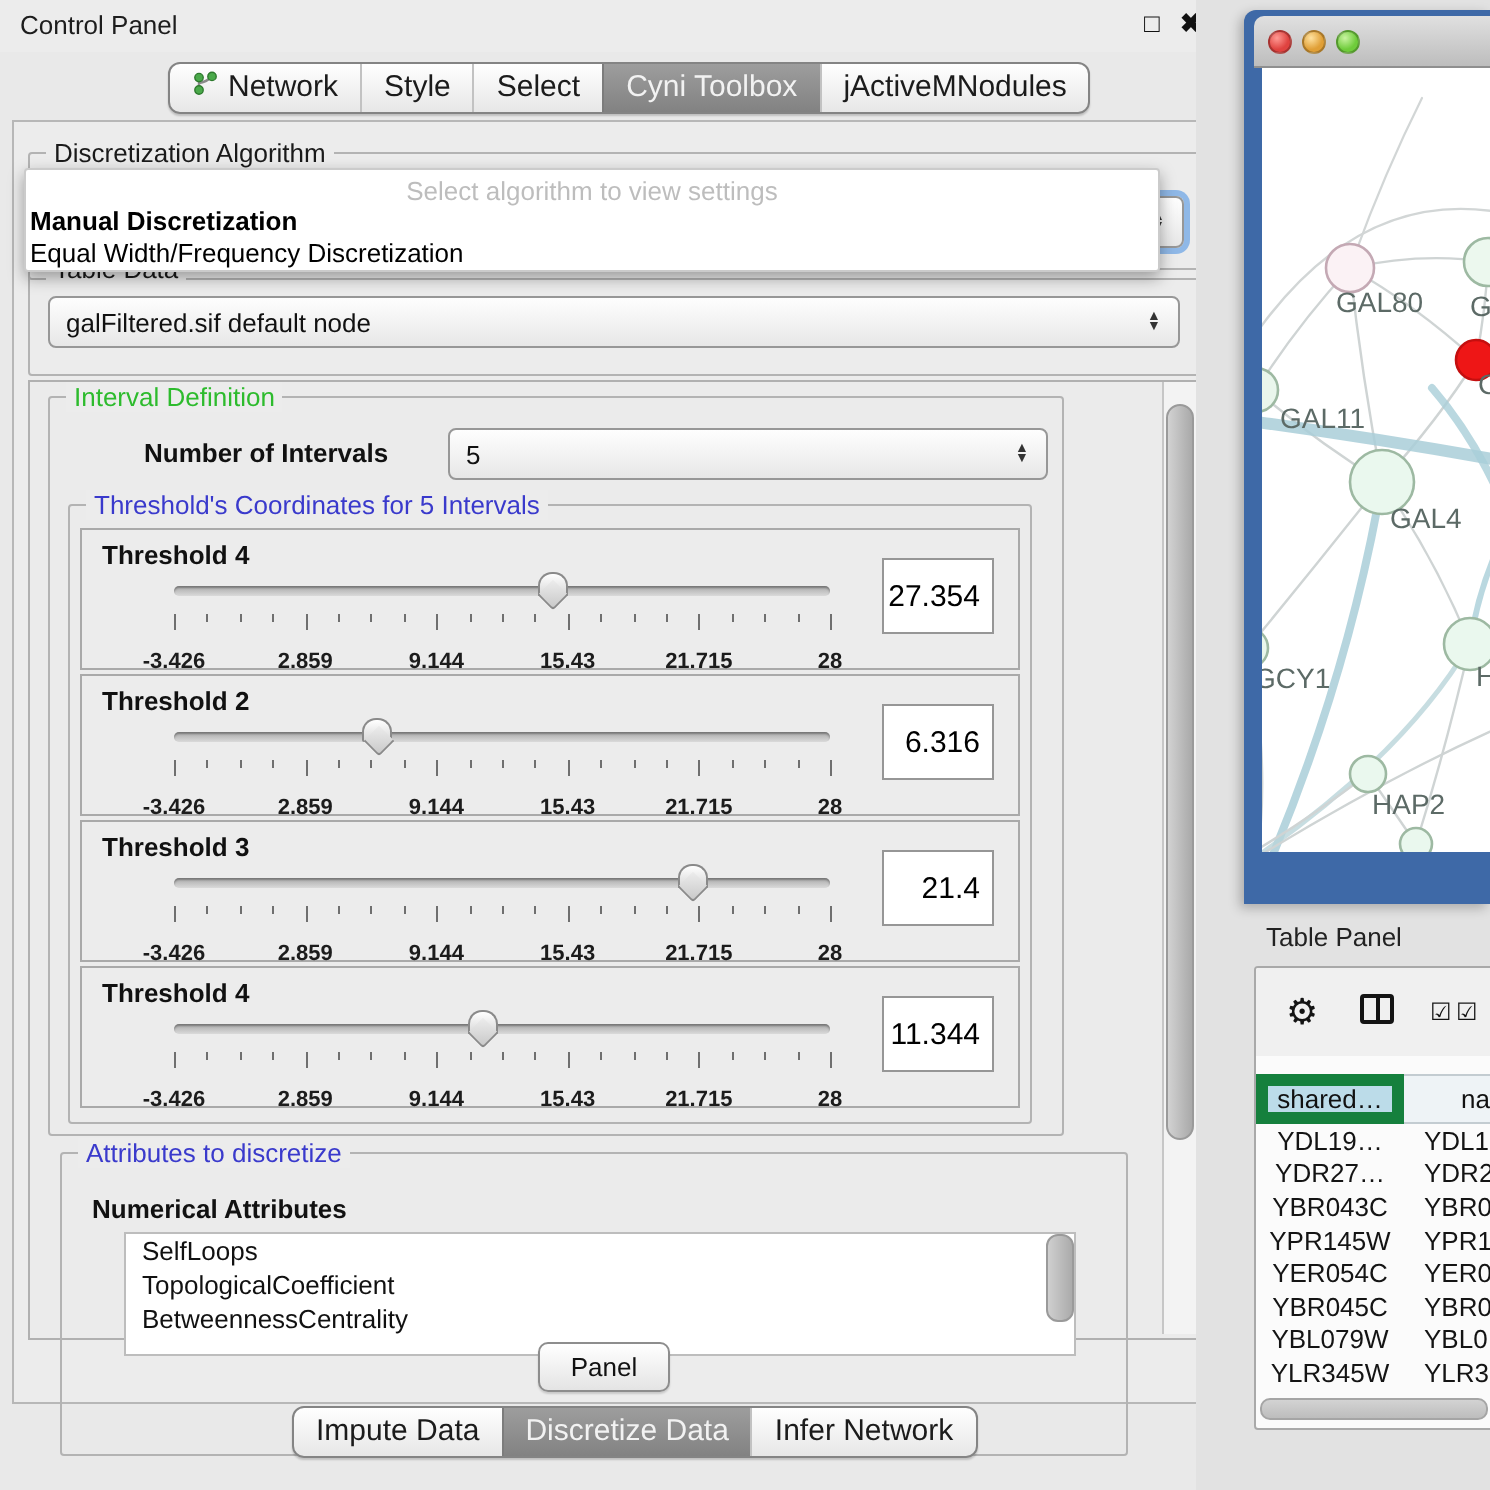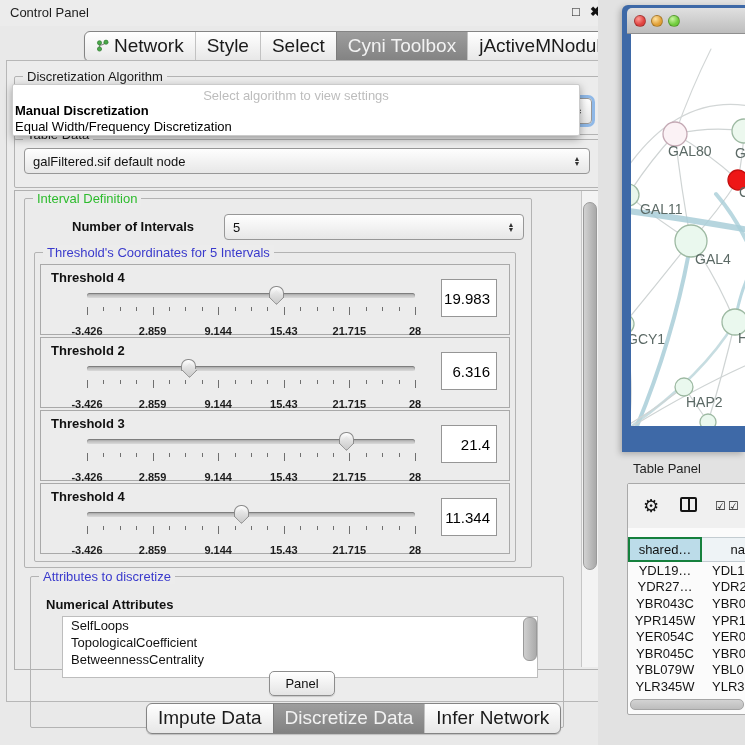--- a/index.html
+++ b/index.html
@@ -11,21 +11,21 @@
   
   #control-panel{left:0;top:0;width:620px;height:745px;background:#e9e9e9;}
   #cp-titlebar{left:0;top:0;width:620px;height:26px;background:#ececec;}
   #cp-title{left:10px;top:5px;font-size:13px;color:#1d1d1d;}
   .win-glyph{top:4px;font-size:13px;color:#111;cursor:default;}
   #cp-restore{left:572px;}
   #cp-close{left:590px;font-weight:bold;}
 
   .seg-bar{display:flex;border:1px solid #848484;border-radius:6px;overflow:hidden;
            background:linear-gradient(#ffffff,#e7e7e7);box-shadow:0 1px 1px rgba(0,0,0,.18);}
-  .seg-tab{padding:3px 11px 4px;font-size:19px;color:#1b1b1b;display:flex;align-items:center;gap:5px;
+  .seg-tab{padding:3px 11px 4px;font-size:15px;color:#1b1b1b;display:flex;align-items:center;gap:5px;
            border-left:1px solid #c2c2c2;white-space:nowrap;}
   .seg-tab:first-child{border-left:none;}
   .seg-tab.selected{background:linear-gradient(#9d9d9d,#828282);color:#f2f2f2;border-left-color:#7c7c7c;}
   #top-tab-bar{left:84px;top:31px;}
   #bottom-tab-bar{left:146px;top:703px;}
 
   #cp-outerbox{left:6px;top:60px;width:606px;height:640px;border:1px solid #b7b7b7;background:#ececec;}
 
   .group{border:1px solid #b3b3b3;border-radius:2px;}
   .group-legend{position:absolute;top:-8px;left:8px;background:#ececec;padding:0 4px;font-size:13px;color:#1a1a1a;}
@@ -107,21 +107,21 @@
 
   #table-panel-title{left:633px;top:461px;font-size:13px;color:#222;}
   #table-panel-box{left:627px;top:483px;width:118px;height:230px;background:#fbfbfb;border:1px solid #a9a9a9;border-radius:2px;overflow:hidden;}
   .tp-toolbar{position:absolute;left:0;top:0;width:100%;height:44px;background:#f0f0f0;}
   #gear-ic{position:absolute;left:15px;top:11px;font-size:18px;color:#141414;}
   #split-ic{position:absolute;left:52px;top:13px;width:17px;height:15px;border:2px solid #141414;border-radius:2px;box-sizing:border-box;}
   #split-ic .mid{position:absolute;left:50%;top:0;width:2px;height:100%;background:#141414;transform:translateX(-50%);}
   .check-ic{position:absolute;top:15px;font-size:12px;color:#141414;}
   #check-1{left:87px;} #check-2{left:100px;}
   .tp-header{position:absolute;left:0;top:53px;width:100%;height:25px;display:flex;font-size:13px;color:#111;}
-  .tp-h1{width:74px;background:#bcdce9;border:2px solid #15803d;display:flex;align-items:center;justify-content:center;box-sizing:border-box;}
+  .tp-h1{width:74px;background:#bcdce9;border:6px solid #15803d;display:flex;align-items:center;justify-content:center;box-sizing:border-box;}
   .tp-h2{flex:1;background:#eef3f6;border:1px solid #c3ccd1;border-left:none;display:flex;align-items:center;justify-content:flex-end;box-sizing:border-box;overflow:hidden;}
   #tp-rows{position:absolute;left:0;top:78px;width:100%;height:136px;overflow:hidden;}
   .tp-row{display:flex;height:16.6px;font-size:13px;color:#141414;align-items:center;}
   .tp-c1{width:74px;text-align:center;white-space:nowrap;overflow:hidden;}
   .tp-c2{flex:1;padding-left:10px;white-space:nowrap;overflow:hidden;}
   #tp-hscroll{position:absolute;left:2px;top:215px;width:112px;height:9px;border:1px solid #a5a5a5;border-radius:5px;
               background:linear-gradient(#d3d3d3,#bdbdbd);}
 </style>
 </head>
 <body>
@@ -243,21 +243,21 @@
           </div>
           <div class="tick-labels">
             <span class="tick-label" style="left: 0%;">-3.426</span>
             <span class="tick-label" style="left: 20%;">2.859</span>
             <span class="tick-label" style="left: 40%;">9.144</span>
             <span class="tick-label" style="left: 60%;">15.43</span>
             <span class="tick-label" style="left: 80%;">21.715</span>
             <span class="tick-label" style="left: 100%;">28</span>
           </div>
         </div>
-        <div class="valbox">19.983</div>
+        <div class="valbox">27.354</div>
       </div>
       <div class="thr-panel abs" style="top: 337px;">
         <div class="thr-label">Threshold 2</div>
         <div class="slider-zone">
           <div class="track"></div>
           <div class="track-span">
             <div class="thumb" style="left: 30.9998%;">
               <div class="cap"></div>
               <div class="pt"></div>
             </div>

